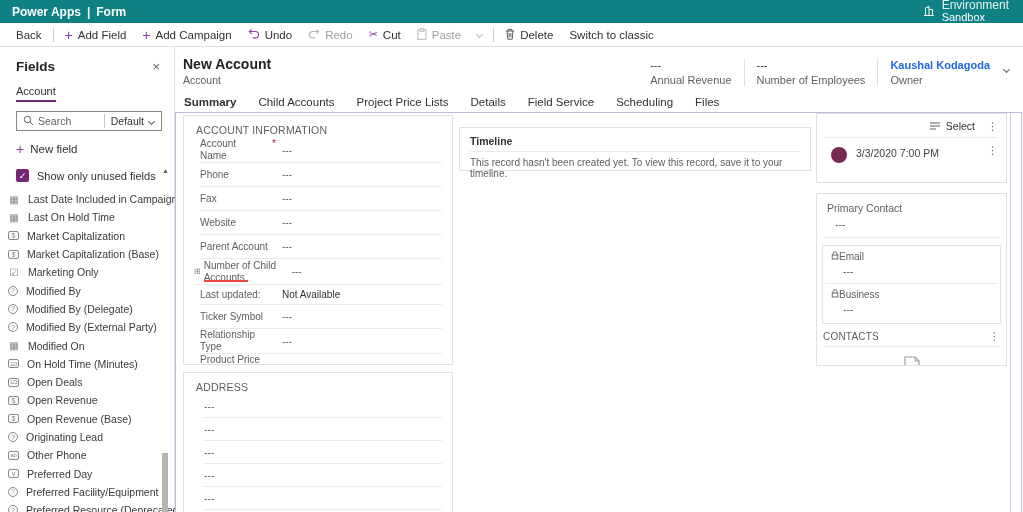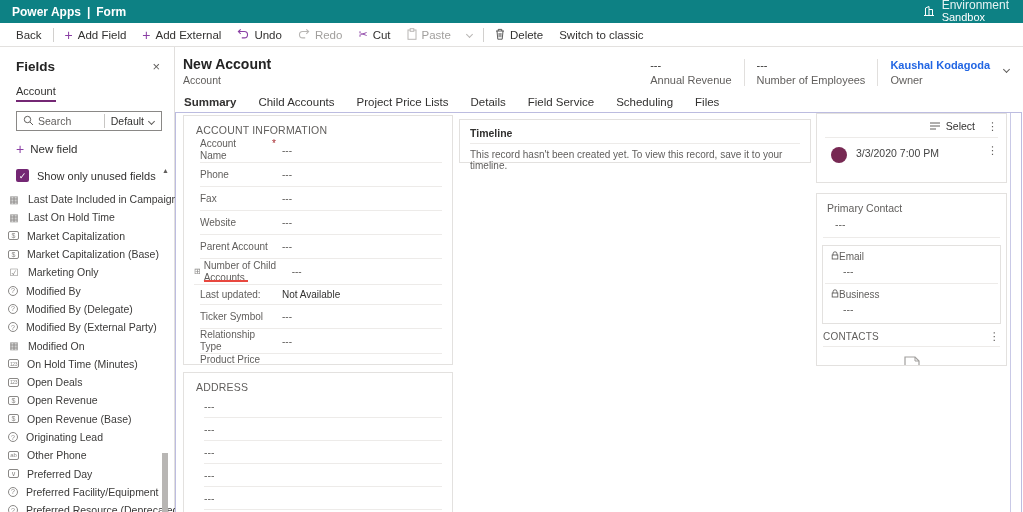--- a/index.html
+++ b/index.html
@@ -93,21 +93,21 @@
   .tabs { display:flex; gap:22px; padding:10px 0 0 9px; font-size:11.5px; }
   .tab { padding-bottom:5px; color:#323130; cursor:pointer; white-space:nowrap; }
   .tab.active { font-weight:600; border-bottom:2px solid #84cc16; }
 
   .canvas { position:absolute; top:65px; left:0; right:1px; bottom:0;
     border:1px solid #bcbce0; border-bottom:none; background:#fff; }
   .canvas-divider { position:absolute; top:0; bottom:0; right:10px; width:1px; background:#c9c9e6; }
 
   .card { background:#fff; border:1px solid #e3e1df; }
   .col1 { position:absolute; left:7px; top:2px; width:270px; }
-  .col2 { position:absolute; left:283px; top:6px; width:352px; }
+  .col2 { position:absolute; left:283px; top:14px; width:352px; }
   .col3 { position:absolute; left:640px; top:0; width:191px; }
   .card-acct { height:250px; overflow:hidden; }
   .card-addr { margin-top:7px; height:150px; overflow:hidden; }
   .card-timeline { height:44px; }
   .card-activity { height:70px; }
   .card-contact { margin-top:10px; height:173px; overflow:hidden; }
 
   .sec-title { font-size:10.5px; color:#605e5c; padding:8px 0 2px 12px; letter-spacing:.2px; }
   .arow { display:flex; align-items:center; min-height:24px; margin:0 10px 0 16px;
     border-bottom:1px solid #edebe9; font-size:10px; position:relative; cursor:pointer; }
@@ -181,21 +181,21 @@
     <div class="tbtn">
       <span>Back</span>
     </div>
     <div class="tb-sep"></div>
     <div class="tbtn">
       <span class="tb-plus">+</span>
       <span>Add Field</span>
     </div>
     <div class="tbtn">
       <span class="tb-plus">+</span>
-      <span>Add External</span>
+      <span>Add Campaign</span>
     </div>
     <div class="tbtn">
       <span>
         <svg width="12" height="11" viewBox="0 0 13 11">
             <path d="M4 1 L1.5 3.4 L4 5.8" fill="none" stroke="#8a3fa4" stroke-width="1.2"></path>
             <path d="M1.8 3.4 H8 a3.4 3.4 0 0 1 0 6.8 H5.2" fill="none" stroke="#8a3fa4" stroke-width="1.2"></path>
           </svg>
       </span>
       <span>Undo</span>
     </div>

